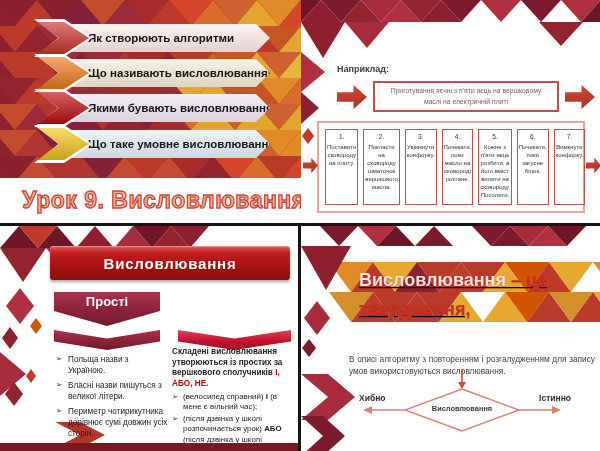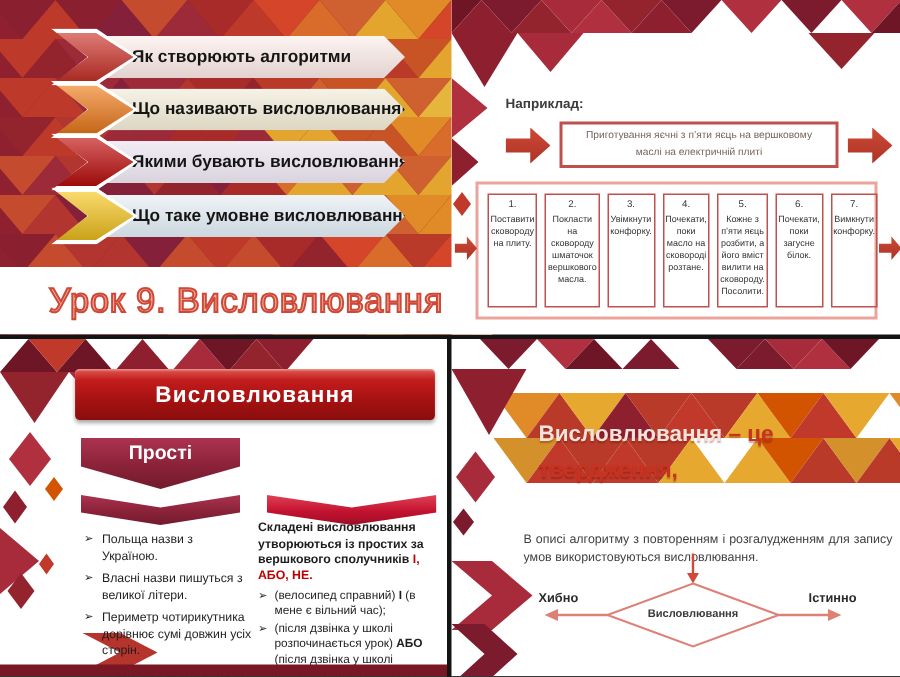--- a/index.html
+++ b/index.html
@@ -24,21 +24,21 @@
   .t4{background:linear-gradient(180deg,#eff3f7,#ccd7df);}
   .tl-arrow{position:absolute;left:34px;top:0;width:58px;height:38px;background:#fff;
     clip-path:polygon(0 0,52% 0,100% 50%,52% 100%,0 100%,42% 50%);
     filter:drop-shadow(0 1px 1px rgba(0,0,0,.35));}
   .tl-arrow-in{position:absolute;left:3px;top:3px;right:3px;bottom:3px;
     clip-path:polygon(0 0,52% 0,100% 50%,52% 100%,0 100%,42% 50%);
     background-image:linear-gradient(180deg,rgba(255,255,255,.35),rgba(0,0,0,.18));}
   .r1{top:19px;} .r2{top:54px;} .r3{top:89px;} .r4{top:125px;}
   .tl-titleband{position:absolute;left:0;bottom:0;width:100%;height:45px;background:#fff;
     display:flex;align-items:center;justify-content:center;}
-  .tl-title{margin:0;font-size:23px;font-weight:400;color:#efad9b;
+  .tl-title{margin:0;font-size:23px;font-weight:700;color:#efad9b;
     -webkit-text-stroke:1.3px #cf4736;letter-spacing:.5px;}
 
   
   .s2-intro{position:absolute;left:36px;top:26px;width:254px;margin:0;
     font-size:8.8px;line-height:1.34;color:#3c3c3c;text-align:justify;}
   .s2-exlabel{position:absolute;left:36px;top:64px;margin:0;font-size:9px;font-weight:700;color:#3c3c3c;}
   .arrow-right{background:linear-gradient(180deg,#d14a36,#a93226);
     clip-path:polygon(0 32%,55% 32%,55% 4%,100% 50%,55% 96%,55% 68%,0 68%);}
   .a-ex-l{position:absolute;left:36px;top:84px;width:30px;height:26px;}
   .a-ex-r{position:absolute;left:264px;top:84px;width:30px;height:26px;}
@@ -76,22 +76,22 @@
     font-size:8.2px;line-height:1.35;color:#1e1e1e;}
   .blt{position:absolute;left:0;top:0;font-size:7.5px;color:#1e1e1e;}
   .s3-right{position:absolute;left:172px;top:121px;width:122px;}
   .s3-cintro{margin:0 0 2px 0;font-size:8.2px;line-height:1.3;font-weight:700;color:#1e1e1e;}
   .s3-clist{margin:0;padding:0;list-style:none;}
   .s3-clist li{position:relative;padding-left:11px;margin-bottom:2px;
     font-size:7.9px;line-height:1.3;color:#1e1e1e;}
   .s3-bottombar{position:absolute;left:0;bottom:0;width:100%;height:8px;background:#7a1724;}
 
   
-  .s4-title{position:absolute;left:58px;top:52px;width:238px;font-size:15px;font-weight:700;
-    line-height:1.6;text-shadow:0 1px 1px rgba(90,15,8,.35);}
+  .s4-title{position:absolute;left:58px;top:40px;width:238px;font-size:18px;font-weight:700;
+    line-height:1.6;text-shadow:0 1px 1px rgba(90,15,8,.35);text-decoration:underline;}
   .s4-body{position:absolute;left:48px;top:128px;width:246px;margin:0;
     font-size:8.3px;line-height:1.4;color:#3f3f3f;text-align:justify;}
   .s4-flow{position:absolute;left:0;top:0;width:299px;height:225px;pointer-events:none;}
   .s4-cond{position:absolute;left:104px;top:178px;width:114px;text-align:center;
     font-size:7.4px;font-weight:700;color:#3a3a3a;}
   .s4-false{position:absolute;left:58px;top:167px;width:44px;font-size:8.5px;font-weight:700;color:#2b2b2b;}
   .s4-true{position:absolute;left:222px;top:167px;width:48px;font-size:8.5px;font-weight:700;color:#2b2b2b;text-align:right;}
 </style>
 </head>
 <body>

